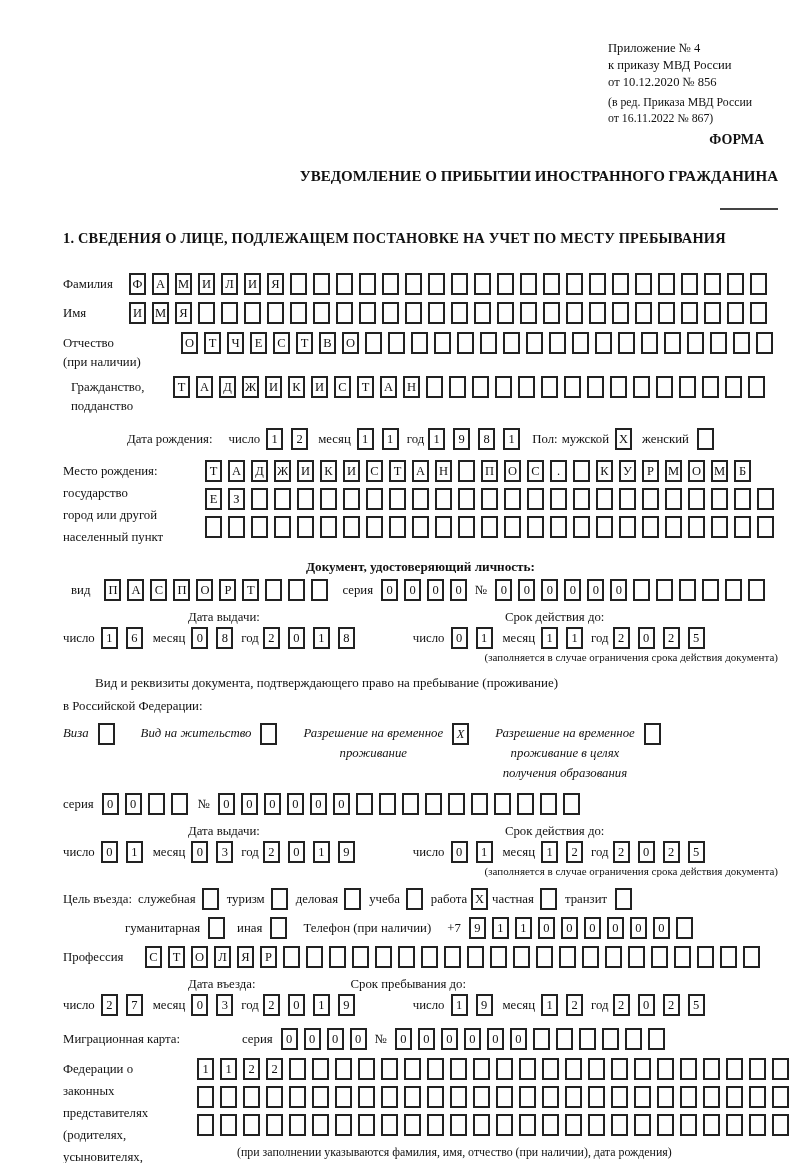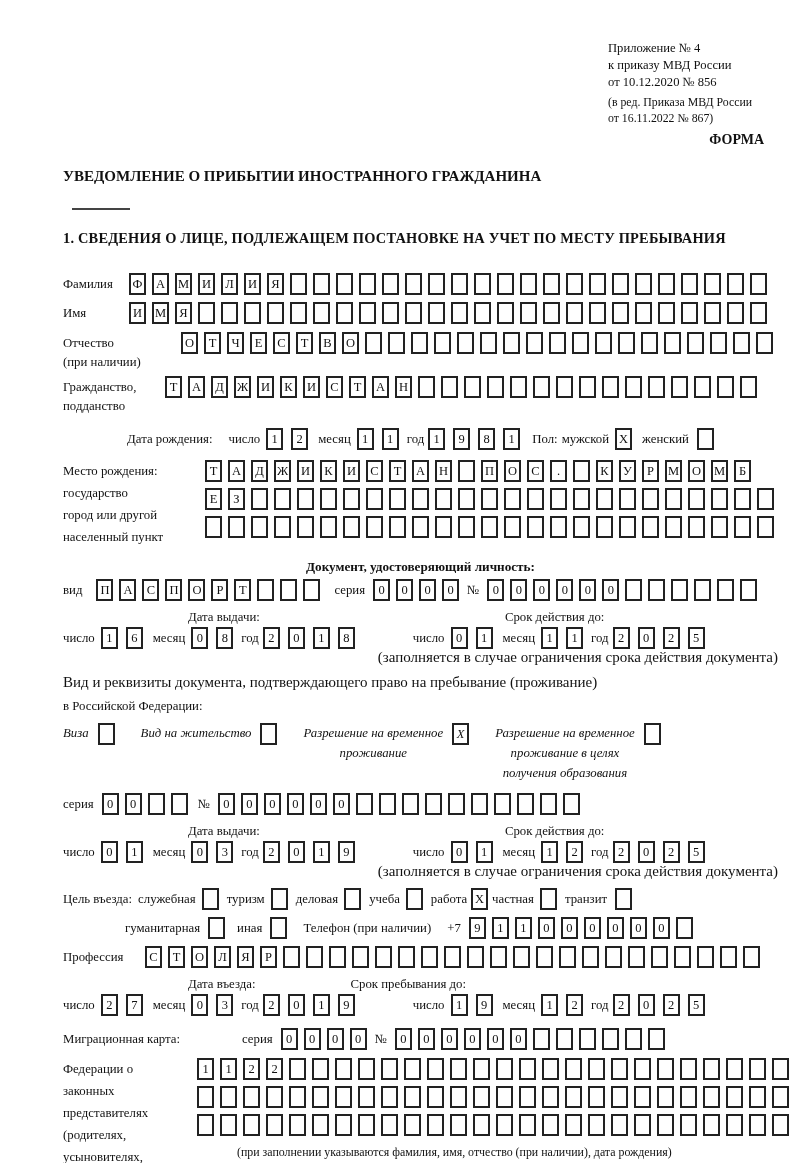--- a/index.html
+++ b/index.html
@@ -5,21 +5,21 @@
   html,body{margin:0;padding:0;background:#fff;}
   body{width:800px;height:1163px;overflow:hidden;color:#111;
        font-family:"Liberation Serif","DejaVu Serif",serif;}
   .page{box-sizing:border-box;width:800px;height:829px;padding:40px 22px 0 63px;}
 
   
   .hdr{margin-left:545px;font-size:12.6px;line-height:17px;}
   .hdr-small{font-size:11.8px;margin-top:3px;line-height:16px;}
   .forma{margin-top:6px;text-align:right;padding-right:14px;font-weight:bold;font-size:14px;}
 
-  .title{margin-top:18px;text-align:left;font-weight:bold;font-size:15px;line-height:21px;}
+  .title{margin-top:18px;text-align:right;font-weight:bold;font-size:15px;line-height:21px;}
   .blank{display:inline-block;width:58px;border-bottom:2px solid #444;margin-left:9px;}
   .sec-heading{margin-top:20px;font-weight:bold;font-size:14.4px;letter-spacing:.2px;}
 
   
   .frow{display:flex;align-items:flex-start;font-size:12.8px;line-height:22px;}
   .lbl{flex:0 0 auto;}
   .w66{width:66px;}.w102{width:102px;}.w142{width:142px;}.w118{width:118px;}.w82{width:82px;}
   .lblcol{flex:0 0 auto;line-height:17px;padding-top:3px;}
   .lblcol div{margin-bottom:5px;}
   .boxes{display:inline-flex;gap:6px;flex:0 0 auto;}
@@ -33,30 +33,30 @@
 
   .center-bold{margin-top:8px;text-align:center;font-weight:bold;font-size:13.2px;}
 
   .dlabels{display:flex;font-size:12.8px;margin-top:8px;line-height:16px;}
   .dlabels .dl1{margin-left:125px;}
   .dlabels .dl2{margin-left:245px;}
   .dlabels3 .dl2{margin-left:95px;}
   .dates{margin-top:2px;align-items:center;}
   .dg{display:flex;align-items:center;}
   .dg2{margin-left:58px;}
-  .note{margin-top:1px;text-align:right;font-size:15px;line-height:14px;}
-
-  .plain{margin-top:10px;font-size:15px;line-height:17px;}
+  .note{margin-top:1px;text-align:right;font-size:11px;line-height:14px;}
+
+  .plain{margin-top:10px;font-size:13px;line-height:17px;margin-left:32px;}
   .plain2{margin-top:7px;font-size:12.8px;line-height:17px;}
 
   .optrow{display:flex;align-items:flex-start;gap:26px;margin-top:8px;font-size:12.8px;}
   .opt{display:flex;align-items:flex-start;gap:9px;font-style:italic;}
   .olabel{text-align:center;line-height:20px;}
 
-  .mt4{margin-top:4px;}.mt7{margin-top:7px;}.mt8{margin-top:8px;gap:16px;}.mt10{margin-top:10px;}
+  .mt4{margin-top:4px;margin-left:8px;}.mt7{margin-top:7px;}.mt8{margin-top:8px;gap:16px;}.mt10{margin-top:10px;}
   .mt12{margin-top:12px;}.mt26{margin-top:26px;}
   .caption{font-size:11.9px;line-height:15px;margin-top:3px;margin-left:40px;}
 </style>
 </head>
 <body>
 
 <div class="page">
 
   <div class="hdr">
     <div>Приложение № 4</div>

